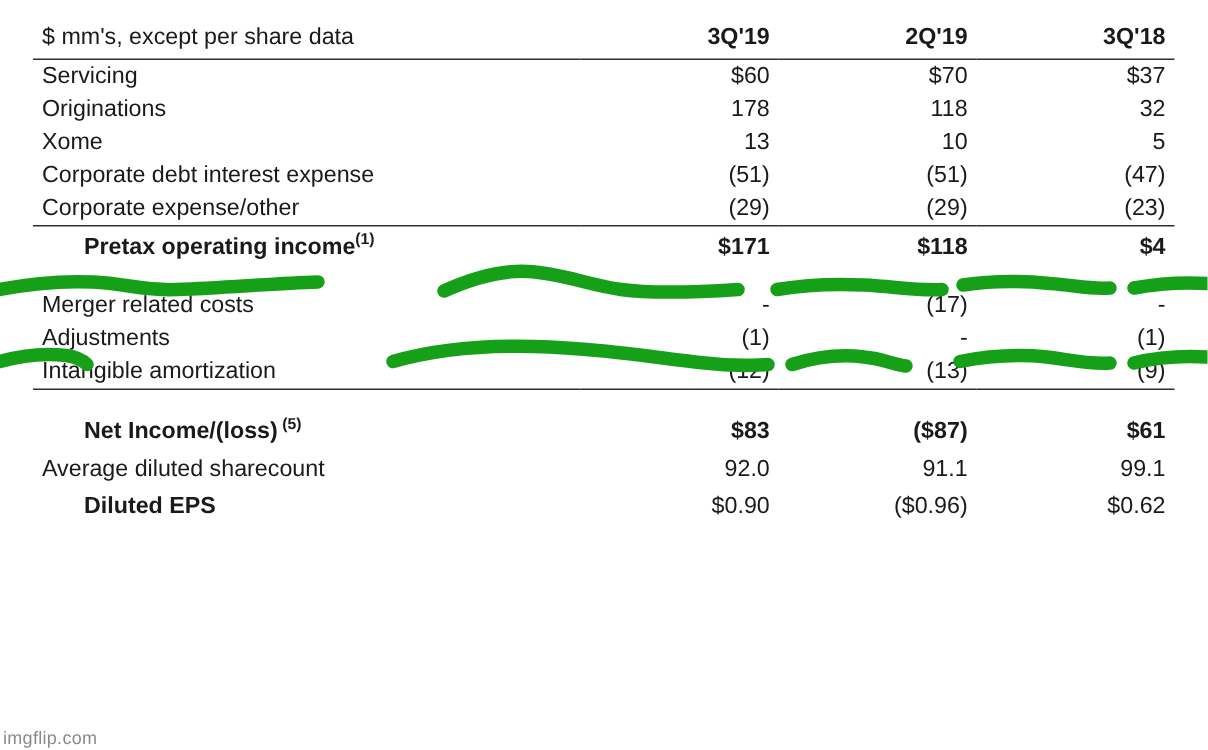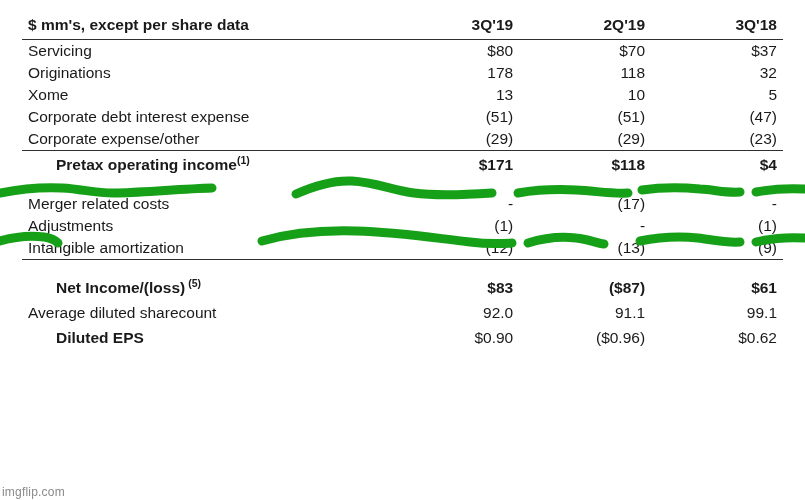--- a/index.html
+++ b/index.html
@@ -47,21 +47,20 @@
     font-weight: bold;
     font-size: 16px;
     padding-right: 16px;
     color: #111;
   }
   tr.header-row th {
     padding-bottom: 5px;
   }
   tr.rule-under th {
     border-bottom: 1.6px solid #2f2f2f;
-    font-weight: bold;
   }
   td.lbl {
     text-align: left;
     padding-left: 42px;
     font-size: 15.5px;
   }
   td.lbl.bold { font-weight: bold; padding-left: 34px; }
   td.val {
     text-align: right;
     padding-right: 16px;
@@ -110,21 +109,21 @@
         <th class="hdr-label">$ mm's, except per share data</th>
         <th class="hdr-val">3Q'19</th>
         <th class="hdr-val">2Q'19</th>
         <th class="hdr-val">3Q'18</th>
       </tr>
     </thead>
     <tbody>
 
       <tr>
         <td class="lbl"><span>Servicing</span></td>
-        <td class="val">$80</td>
+        <td class="val">$60</td>
         <td class="val">$70</td>
         <td class="val">$37</td>
       </tr>
 
       <tr>
         <td class="lbl"><span>Originations</span></td>
         <td class="val">178</td>
         <td class="val">118</td>
         <td class="val">32</td>
       </tr>

